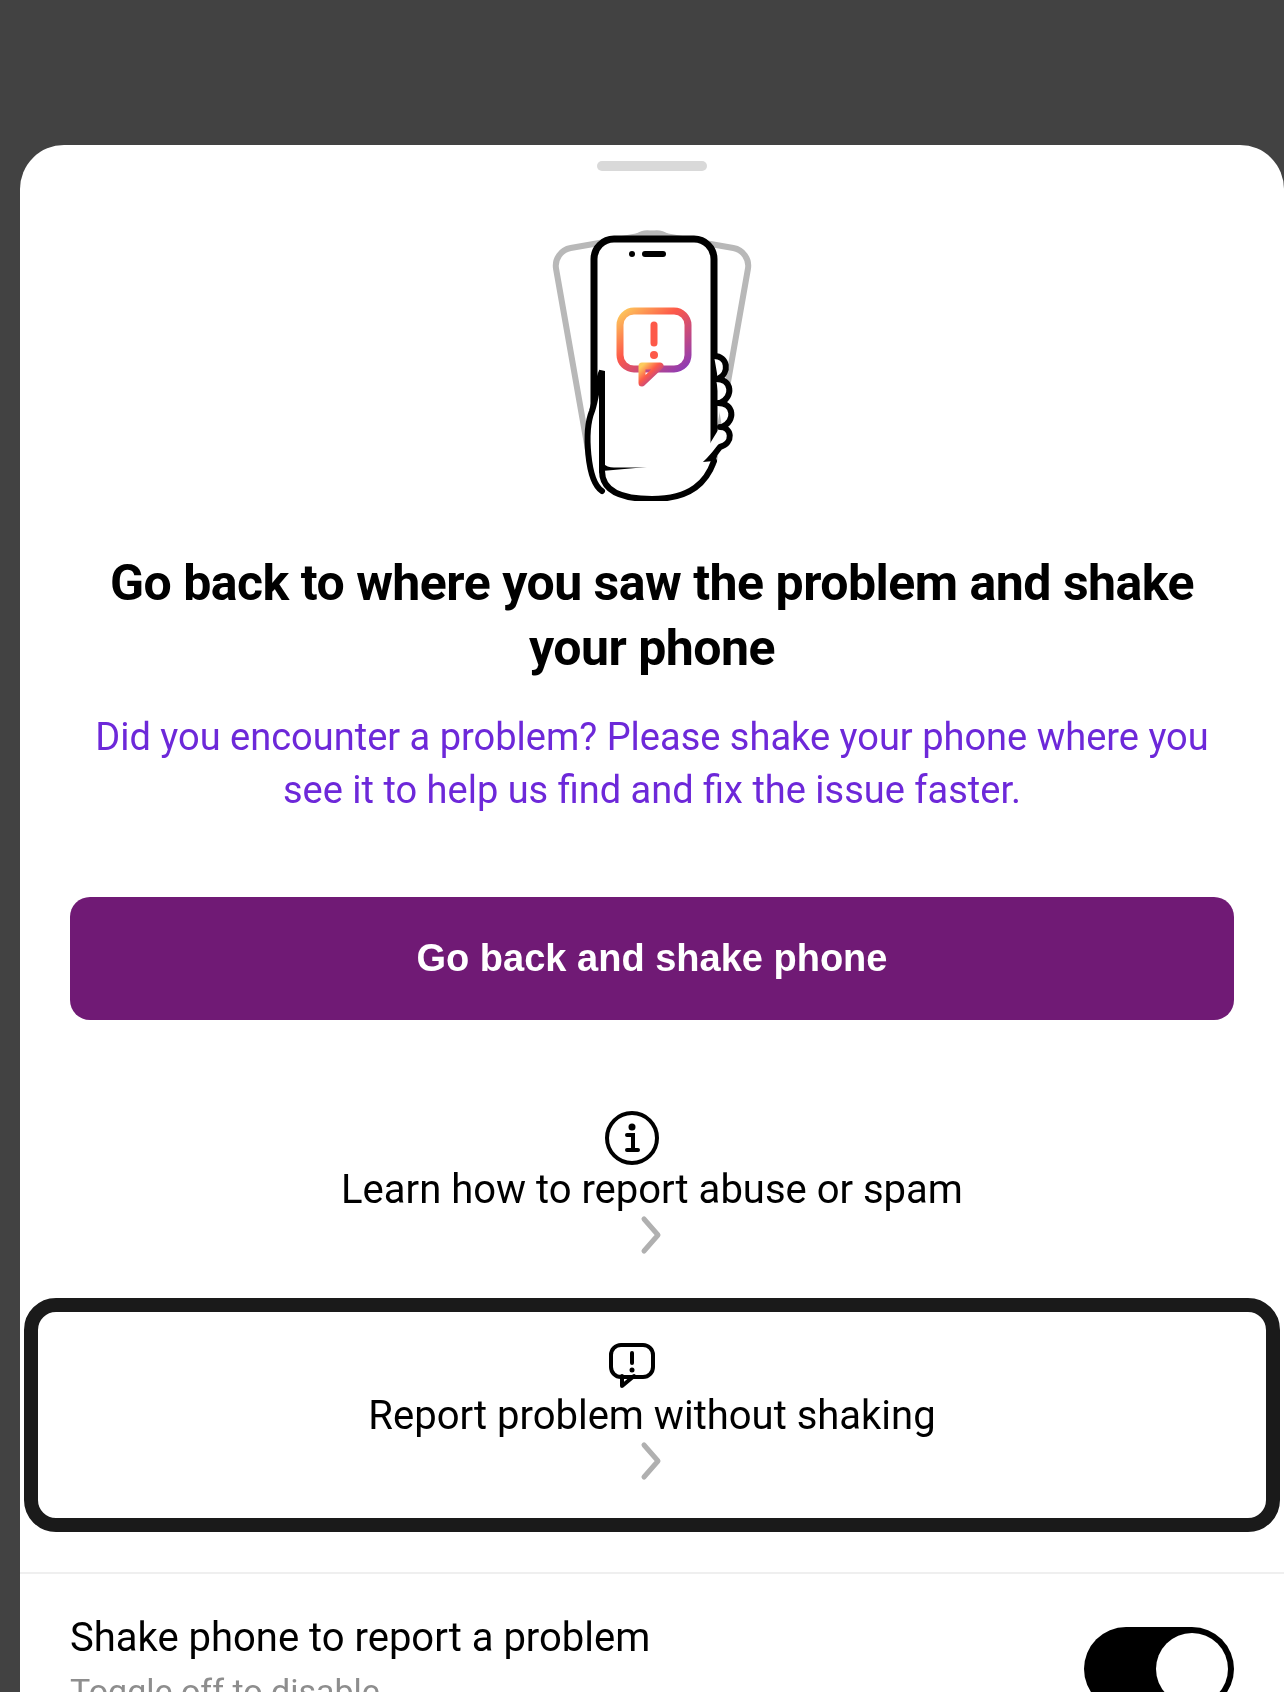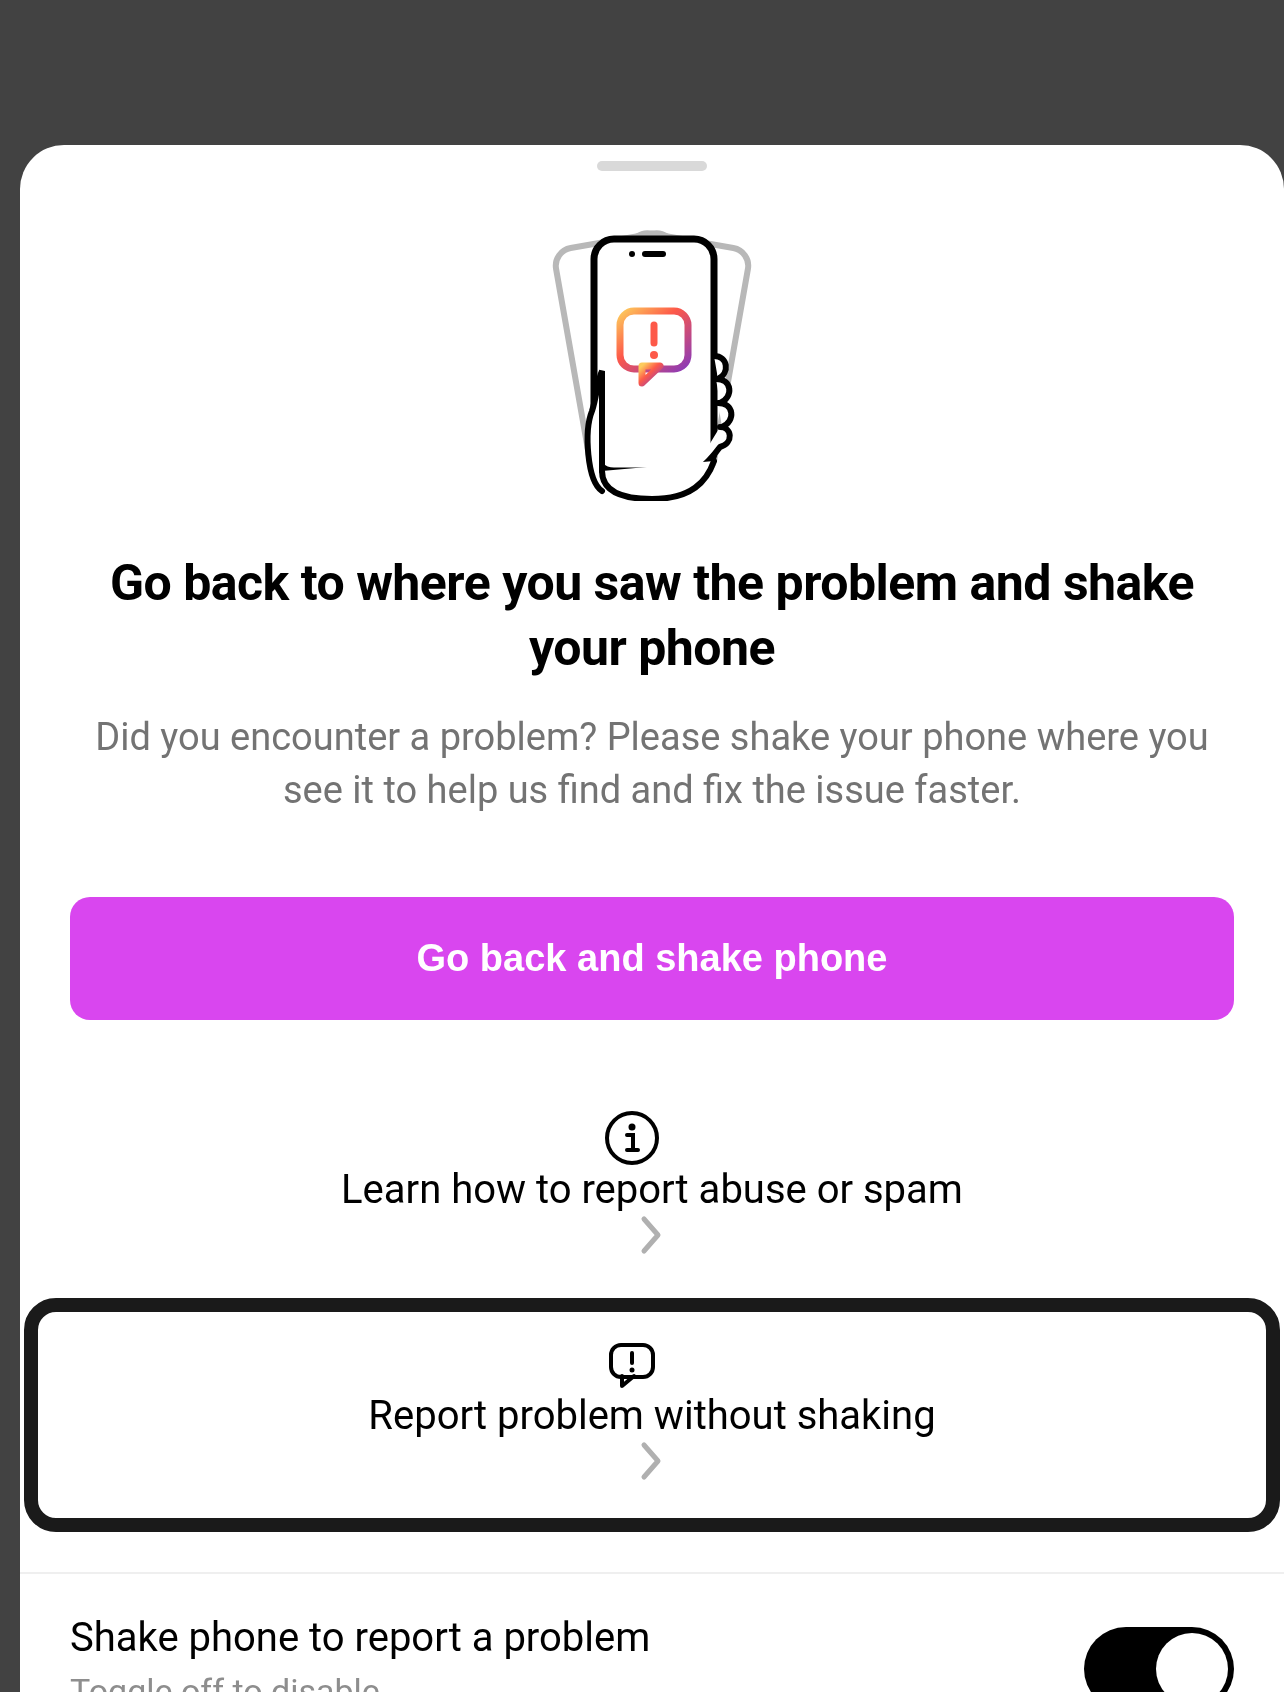--- a/index.html
+++ b/index.html
@@ -39,30 +39,30 @@
     font-weight: 700;
     color: #000;
     text-align: center;
     line-height: 1.3;
     padding: 0 50px;
     margin-bottom: 30px;
     letter-spacing: -0.5px;
   }
   .subtitle {
     font-size: 38px;
-    color: #737373;
+    color: #6d28d9;
     text-align: center;
     line-height: 1.4;
     padding: 0 60px;
     margin-bottom: 80px;
   }
   .primary-btn {
     display: block;
     margin: 0 50px 60px 50px;
-    background: #d946ef;
+    background: #701a75;
     color: #fff;
     font-size: 38px;
     font-weight: 600;
     text-align: center;
     padding: 40px 0;
     border-radius: 20px;
     border: none;
     width: calc(100% - 100px);
     cursor: pointer;
   }

